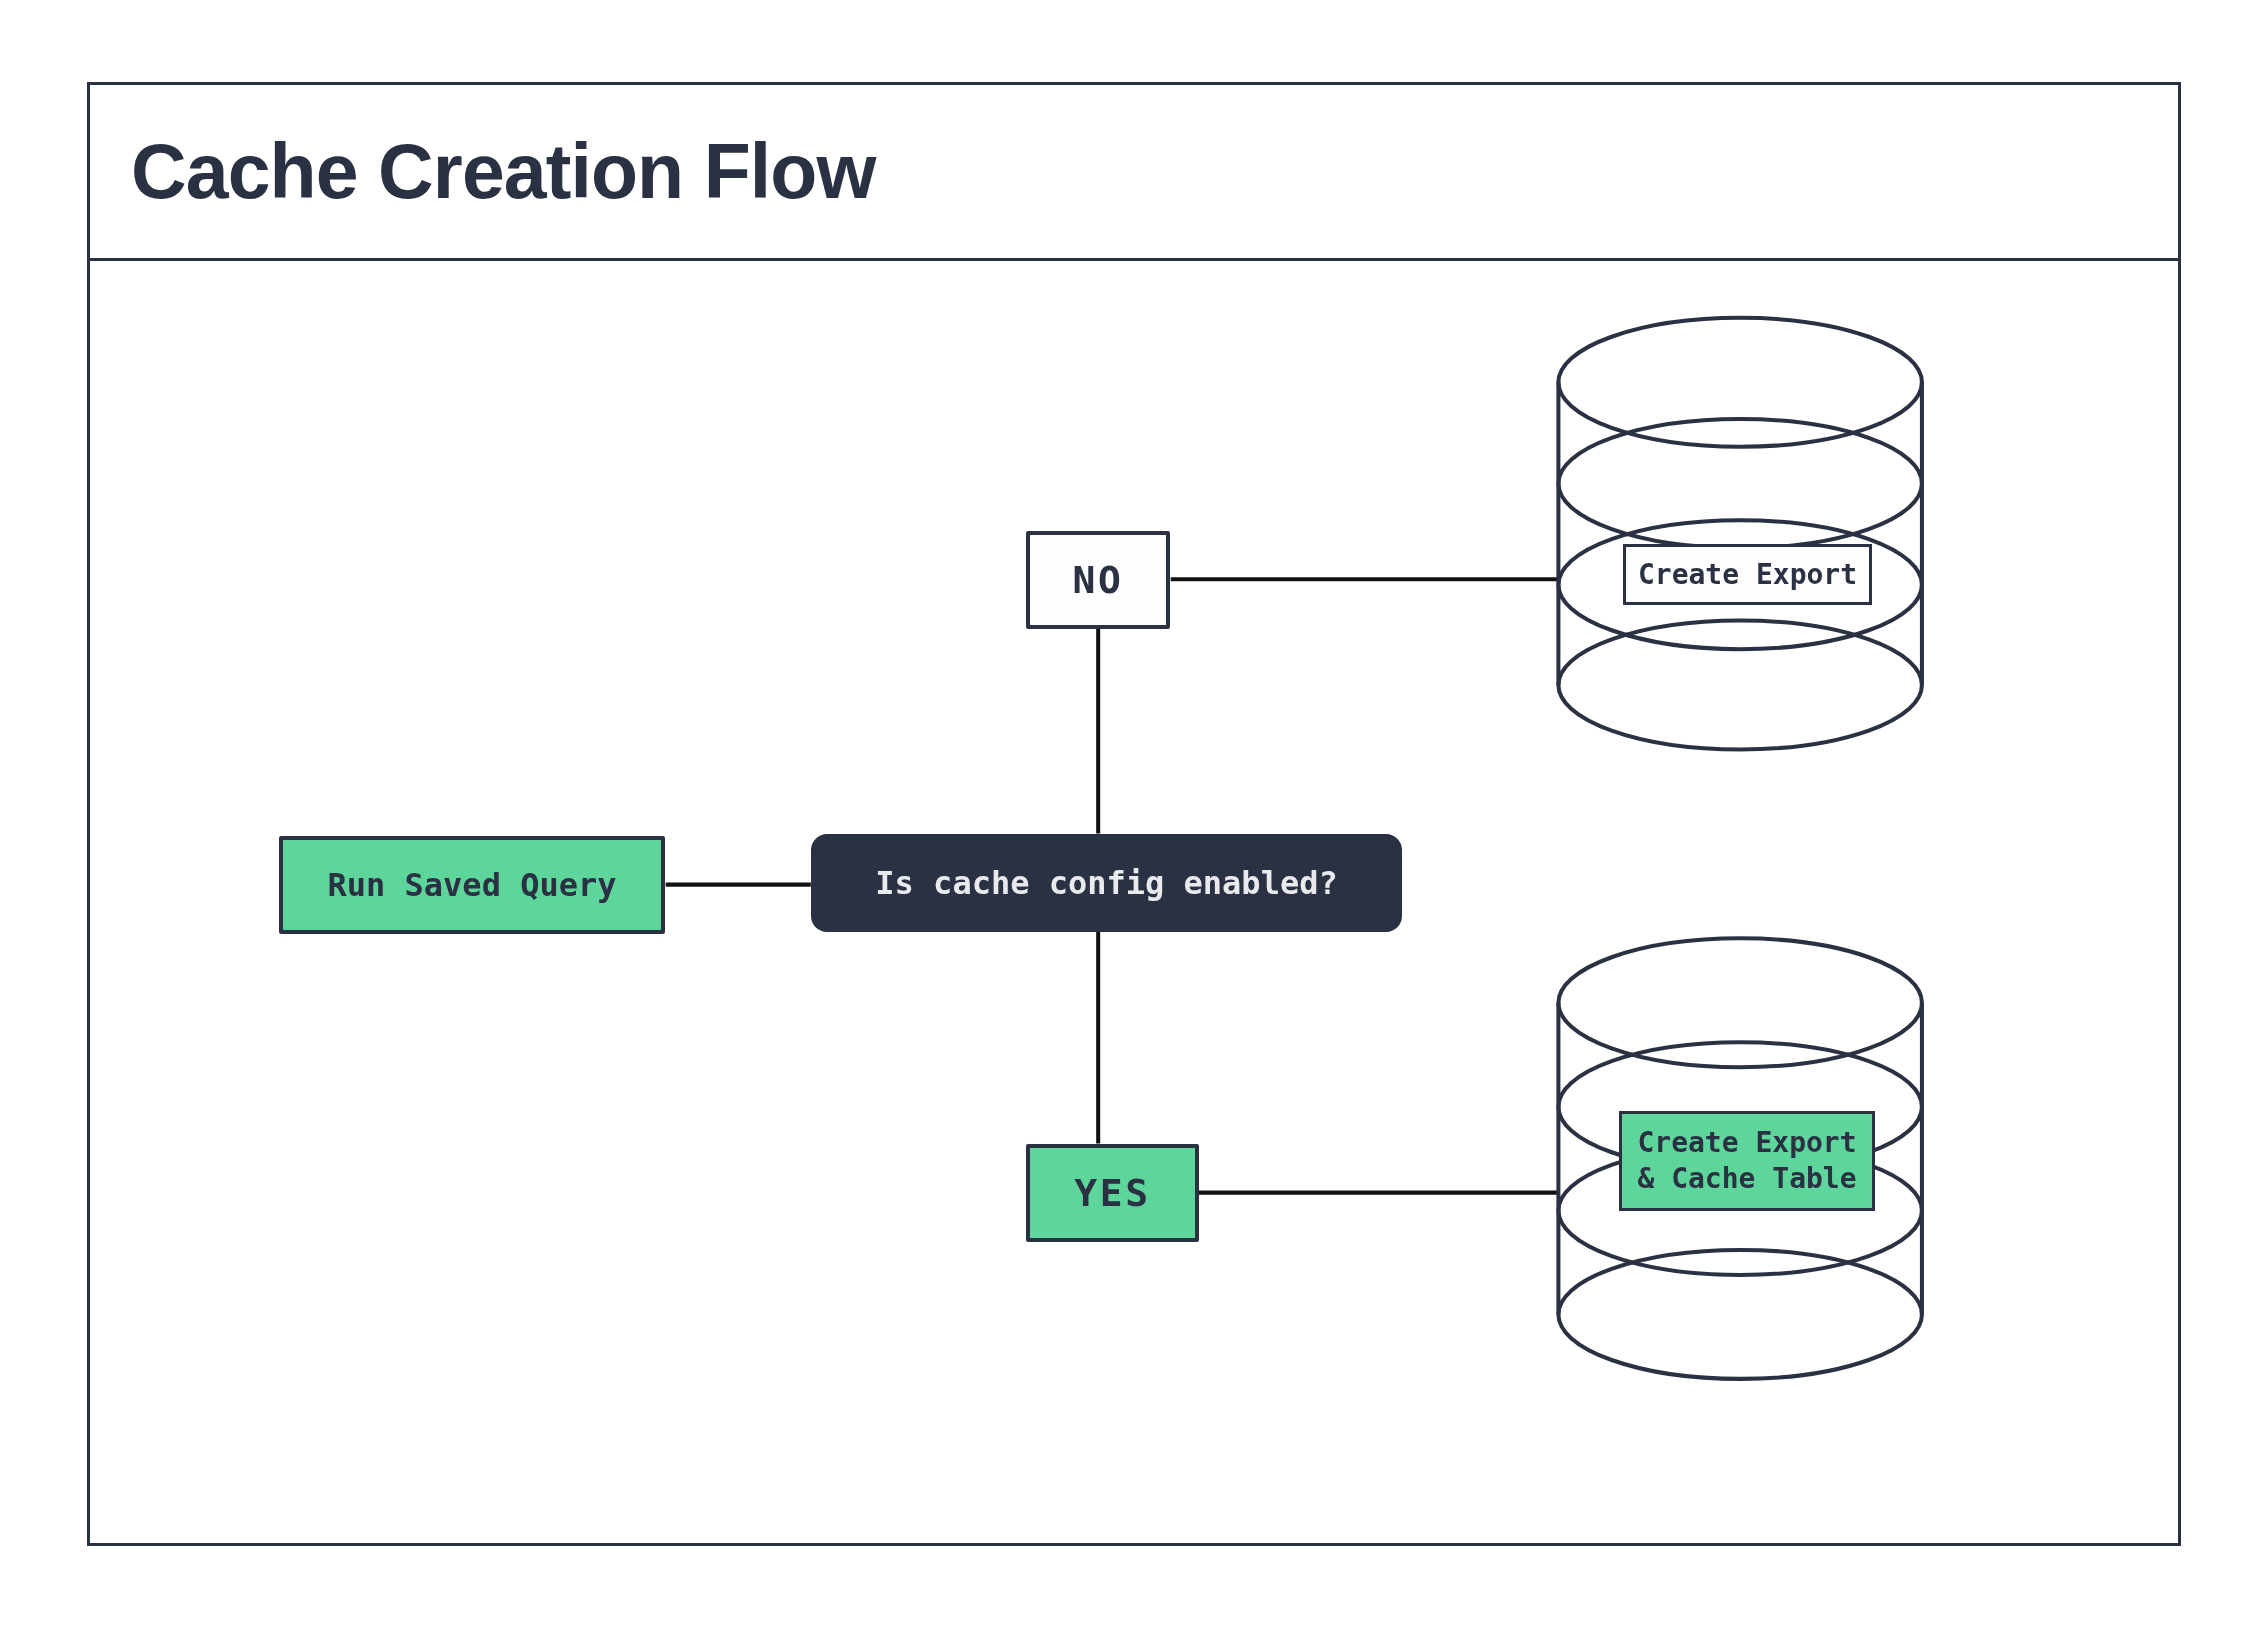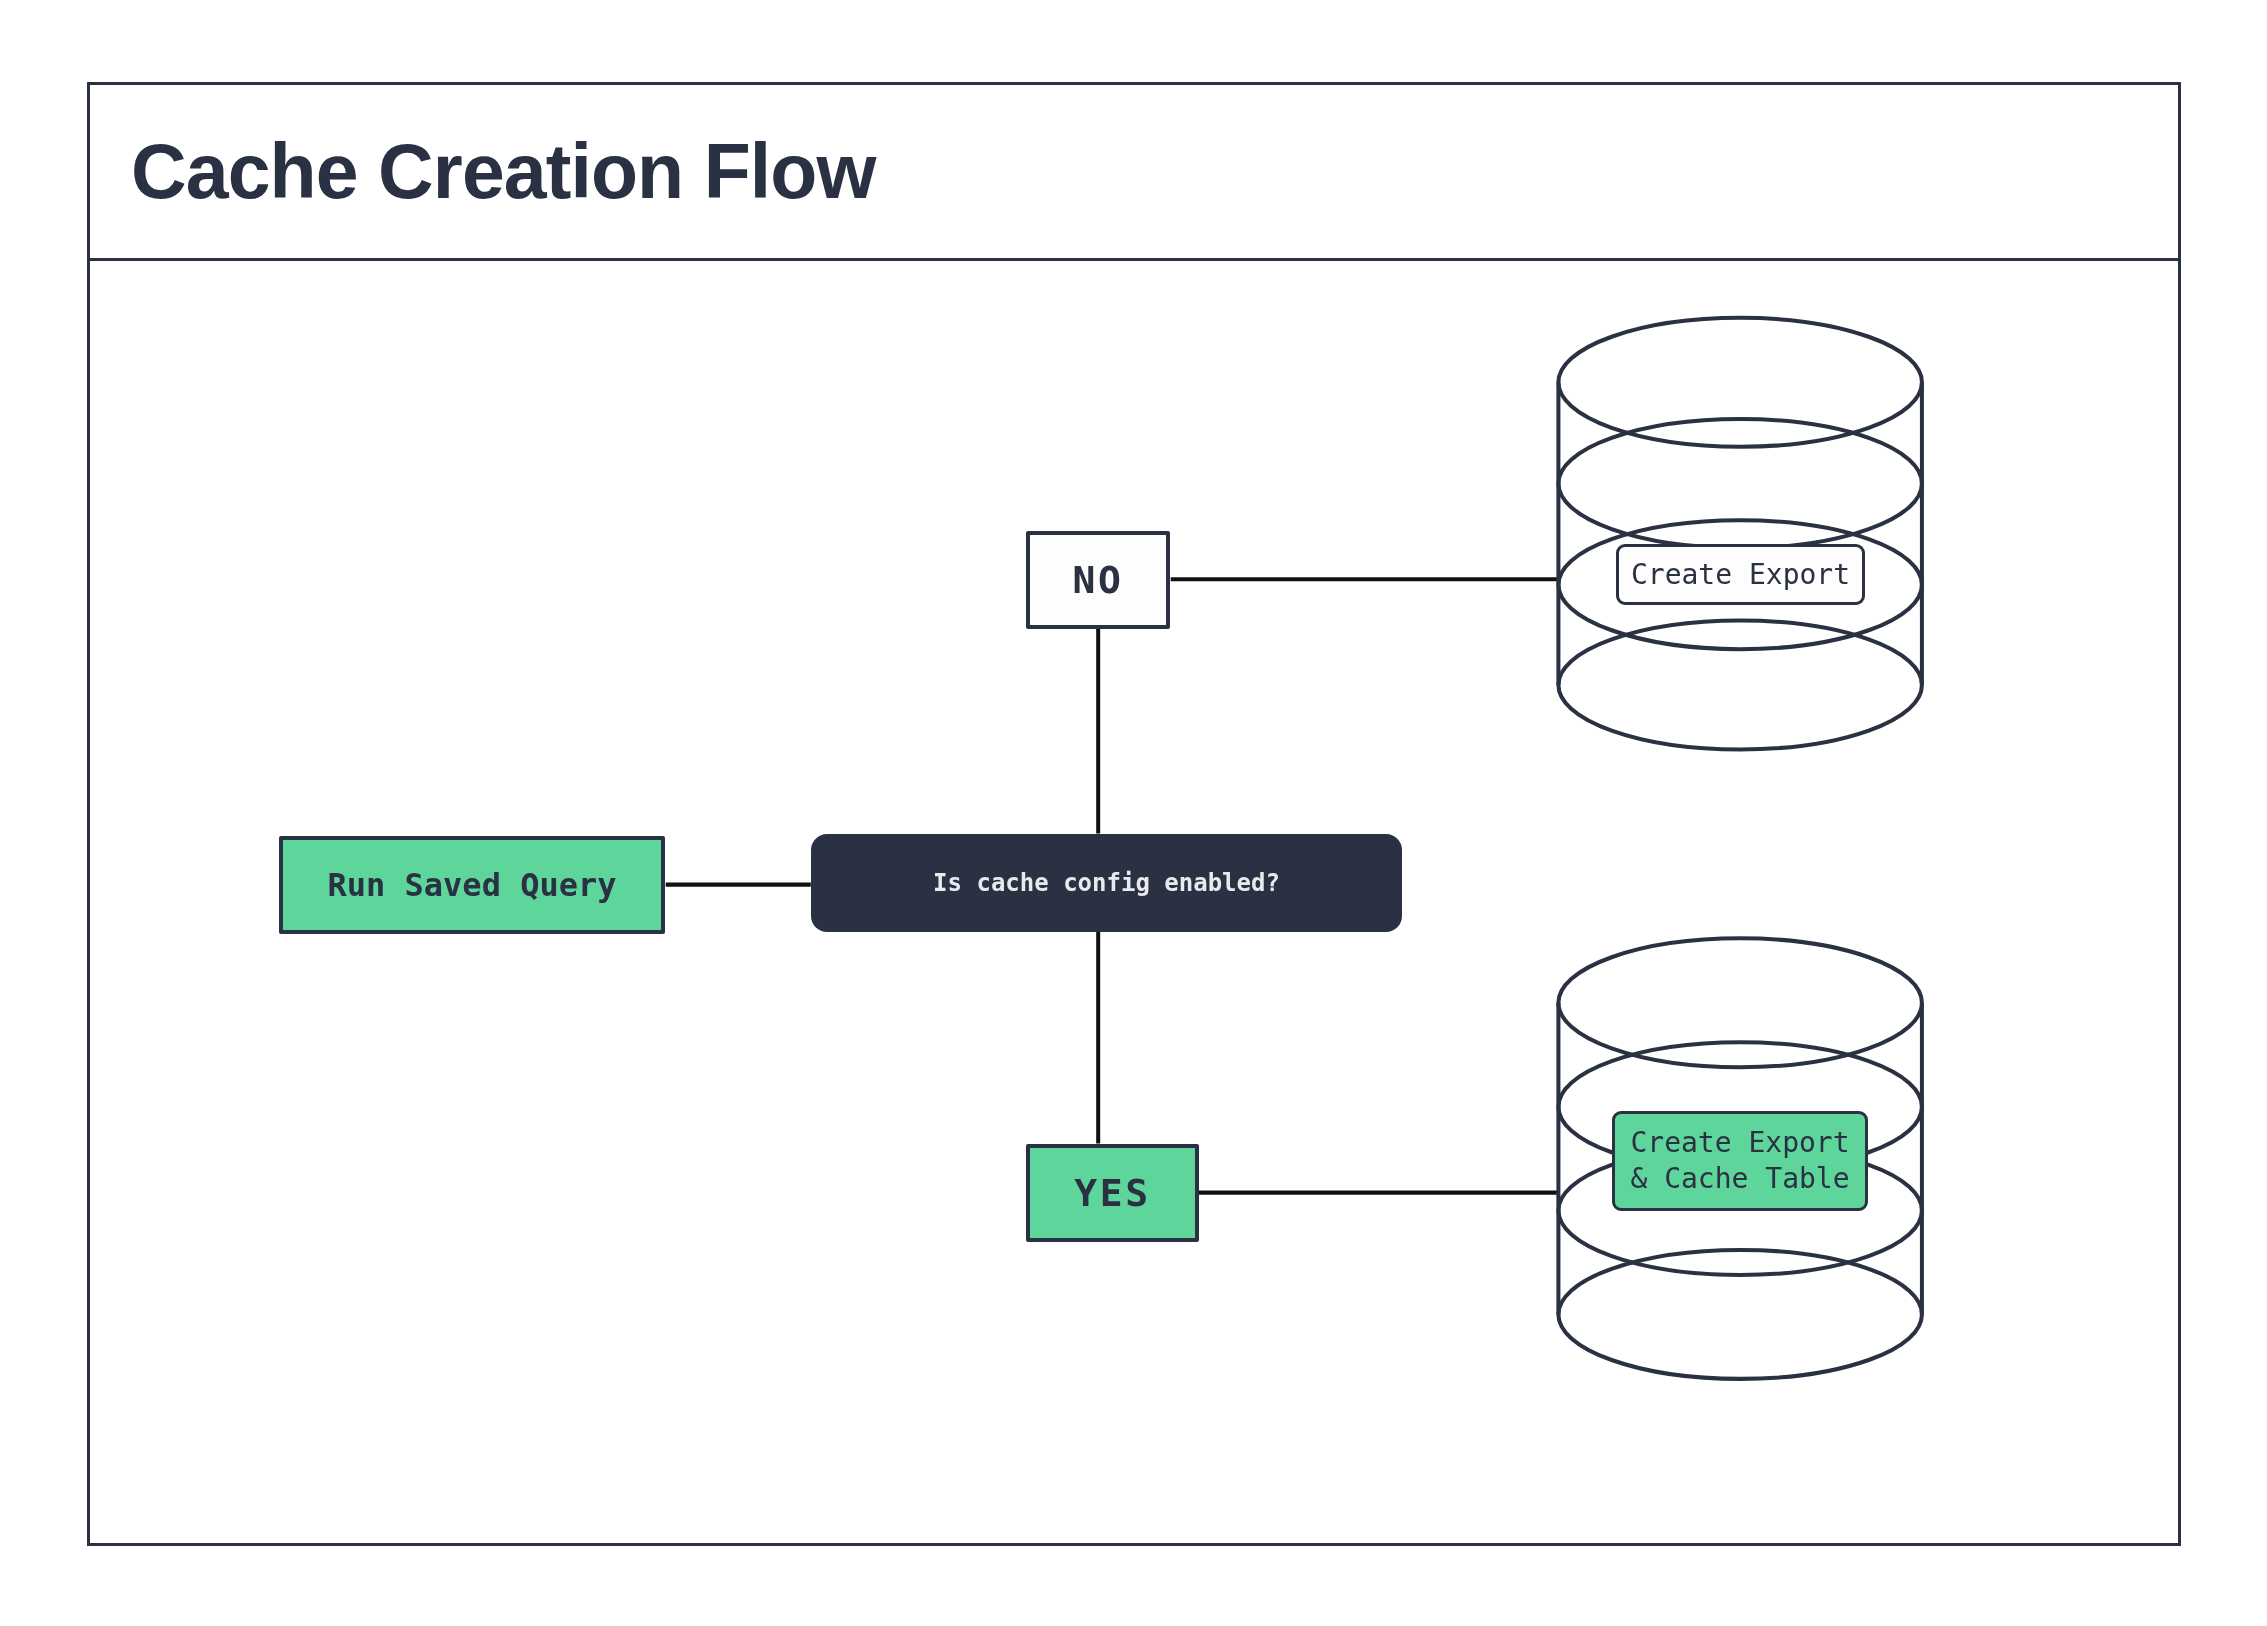--- a/index.html
+++ b/index.html
@@ -71,21 +71,21 @@
     width: 386px; height: 98px;
     background: #5ed69b;
     font-size: 32px;
     font-weight: bold;
   }
   .node-condition {
     left: 811px; top: 834px;
     width: 591px; height: 98px;
     background: #2a3142;
     color: #e9eaee;
-    font-size: 24px;
+    font-size: 32px;
     font-weight: bold;
     border-radius: 16px;
   }
   .node-no {
     left: 1026px; top: 531px;
     width: 144px; height: 98px;
     background: #fdfdfd;
     font-size: 38px;
     font-weight: bold;
     letter-spacing: 2.7px;
@@ -93,22 +93,23 @@
   .node-yes {
     left: 1026px; top: 1144px;
     width: 173px; height: 98px;
     background: #5ed69b;
     font-size: 38px;
     font-weight: bold;
     letter-spacing: 2.7px;
   }
   .db-label {
     border: 3.6px solid #2a3142;
-    border-radius: 9px;
-    font-weight: normal;
+    border-radius: 0;
+    font-weight: bold;
+    margin-left: 7px;
   }
   .label-export {
     left: 1616px; top: 544px;
     width: 249px; height: 61px;
     background: #fdfdfd;
     font-size: 28px;
   }
   .label-export-cache {
     left: 1612px; top: 1111px;
     width: 256px; height: 100px;

